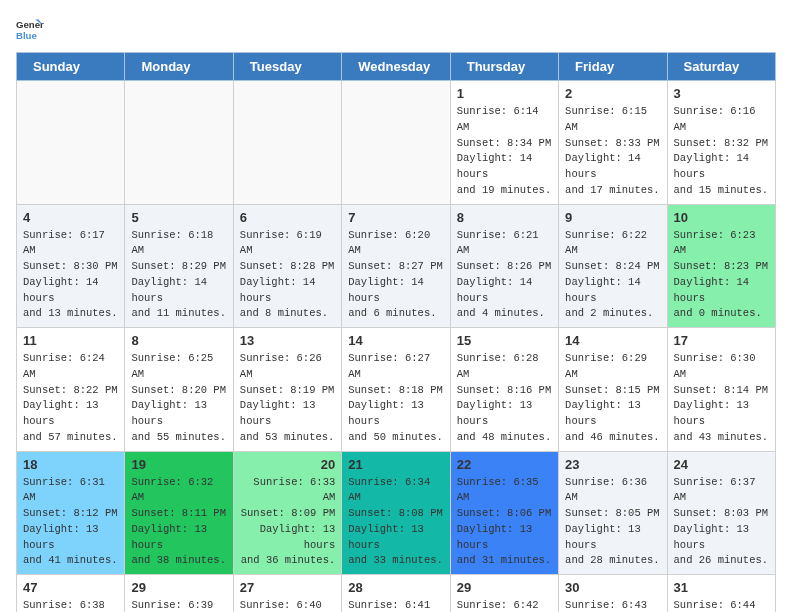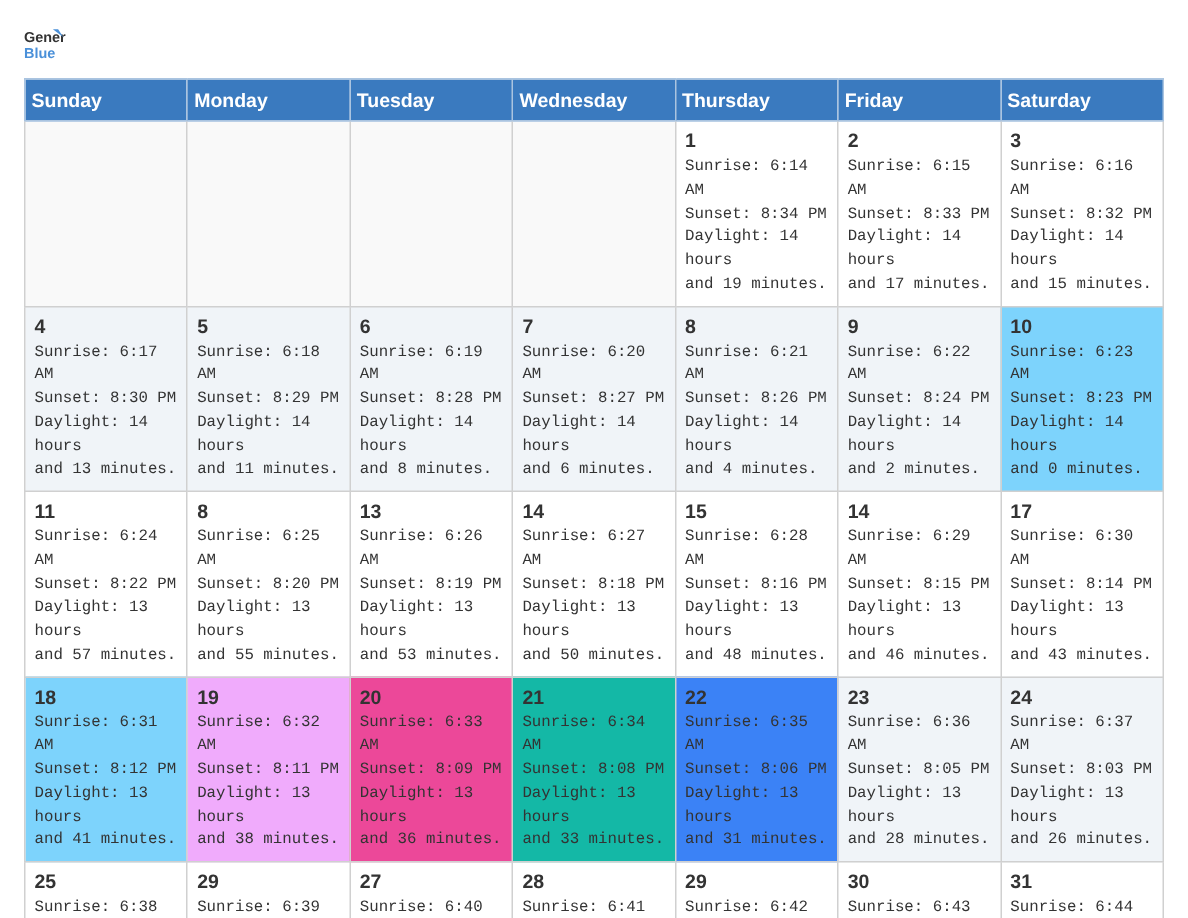--- a/index.html
+++ b/index.html
@@ -39,21 +39,21 @@
     }
     .calendar {
       width: 100%;
       border-collapse: collapse;
       table-layout: fixed;
     }
     .calendar th {
       background-color: #3a7abf;
       color: #fff;
       text-align: left;
-      padding: 6px 4px;
+      padding: 6px 16px;
       font-size: 13px;
       font-weight: bold;
       border: 1px solid #aac4e0;
     }
     .calendar td {
       vertical-align: top;
       padding: 5px 6px;
       border: 1px solid #d0d0d0;
       font-size: 10.5px;
       color: #333;
@@ -144,21 +144,21 @@
           <div class="day-info">Sunrise: 6:20 AM<br>Sunset: 8:27 PM<br>Daylight: 14 hours<br>and 6 minutes.</div>
         </td>
         <td style="background-color: rgb(240, 244, 248);">
           <span class="day-number">8</span>
           <div class="day-info">Sunrise: 6:21 AM<br>Sunset: 8:26 PM<br>Daylight: 14 hours<br>and 4 minutes.</div>
         </td>
         <td style="background-color: rgb(240, 244, 248);">
           <span class="day-number">9</span>
           <div class="day-info">Sunrise: 6:22 AM<br>Sunset: 8:24 PM<br>Daylight: 14 hours<br>and 2 minutes.</div>
         </td>
-        <td style="background-color: #7dd3fc;">
+        <td style="background-color: #86efac;">
           <span class="day-number">10</span>
           <div class="day-info">Sunrise: 6:23 AM<br>Sunset: 8:23 PM<br>Daylight: 14 hours<br>and 0 minutes.</div>
         </td>
       </tr>
       <tr>
         <td>
           <span class="day-number">11</span>
           <div class="day-info">Sunrise: 6:24 AM<br>Sunset: 8:22 PM<br>Daylight: 13 hours<br>and 57 minutes.</div>
         </td>
         <td>
@@ -184,25 +184,25 @@
         <td>
           <span class="day-number">17</span>
           <div class="day-info">Sunrise: 6:30 AM<br>Sunset: 8:14 PM<br>Daylight: 13 hours<br>and 43 minutes.</div>
         </td>
       </tr>
       <tr>
         <td style="background-color: #7dd3fc;">
           <span class="day-number">18</span>
           <div class="day-info">Sunrise: 6:31 AM<br>Sunset: 8:12 PM<br>Daylight: 13 hours<br>and 41 minutes.</div>
         </td>
-        <td style="background-color: #f0abfc;">
+        <td style="background-color: #22c55e;">
           <span class="day-number">19</span>
           <div class="day-info">Sunrise: 6:32 AM<br>Sunset: 8:11 PM<br>Daylight: 13 hours<br>and 38 minutes.</div>
         </td>
-        <td style="background-color: #ec4899;">
+        <td style="background-color: #86efac; text-align: right;">
           <span class="day-number">20</span>
           <div class="day-info">Sunrise: 6:33 AM<br>Sunset: 8:09 PM<br>Daylight: 13 hours<br>and 36 minutes.</div>
         </td>
         <td style="background-color: #14b8a6;">
           <span class="day-number">21</span>
           <div class="day-info">Sunrise: 6:34 AM<br>Sunset: 8:08 PM<br>Daylight: 13 hours<br>and 33 minutes.</div>
         </td>
         <td style="background-color: #3b82f6;">
           <span class="day-number">22</span>
           <div class="day-info">Sunrise: 6:35 AM<br>Sunset: 8:06 PM<br>Daylight: 13 hours<br>and 31 minutes.</div>
@@ -211,21 +211,21 @@
           <span class="day-number">23</span>
           <div class="day-info">Sunrise: 6:36 AM<br>Sunset: 8:05 PM<br>Daylight: 13 hours<br>and 28 minutes.</div>
         </td>
         <td style="background-color: rgb(240, 244, 248); margin-left: 27px;">
           <span class="day-number">24</span>
           <div class="day-info">Sunrise: 6:37 AM<br>Sunset: 8:03 PM<br>Daylight: 13 hours<br>and 26 minutes.</div>
         </td>
       </tr>
       <tr>
         <td>
-          <span class="day-number">25</span>
+          <span class="day-number">47</span>
           <div class="day-info">Sunrise: 6:38 AM<br>Sunset: 8:02 PM<br>Daylight: 13 hours<br>and 23 minutes.</div>
         </td>
         <td>
           <span class="day-number">29</span>
           <div class="day-info">Sunrise: 6:39 AM<br>Sunset: 8:00 PM<br>Daylight: 13 hours<br>and 21 minutes.</div>
         </td>
         <td>
           <span class="day-number">27</span>
           <div class="day-info">Sunrise: 6:40 AM<br>Sunset: 7:59 PM<br>Daylight: 13 hours<br>and 18 minutes.</div>
         </td>

